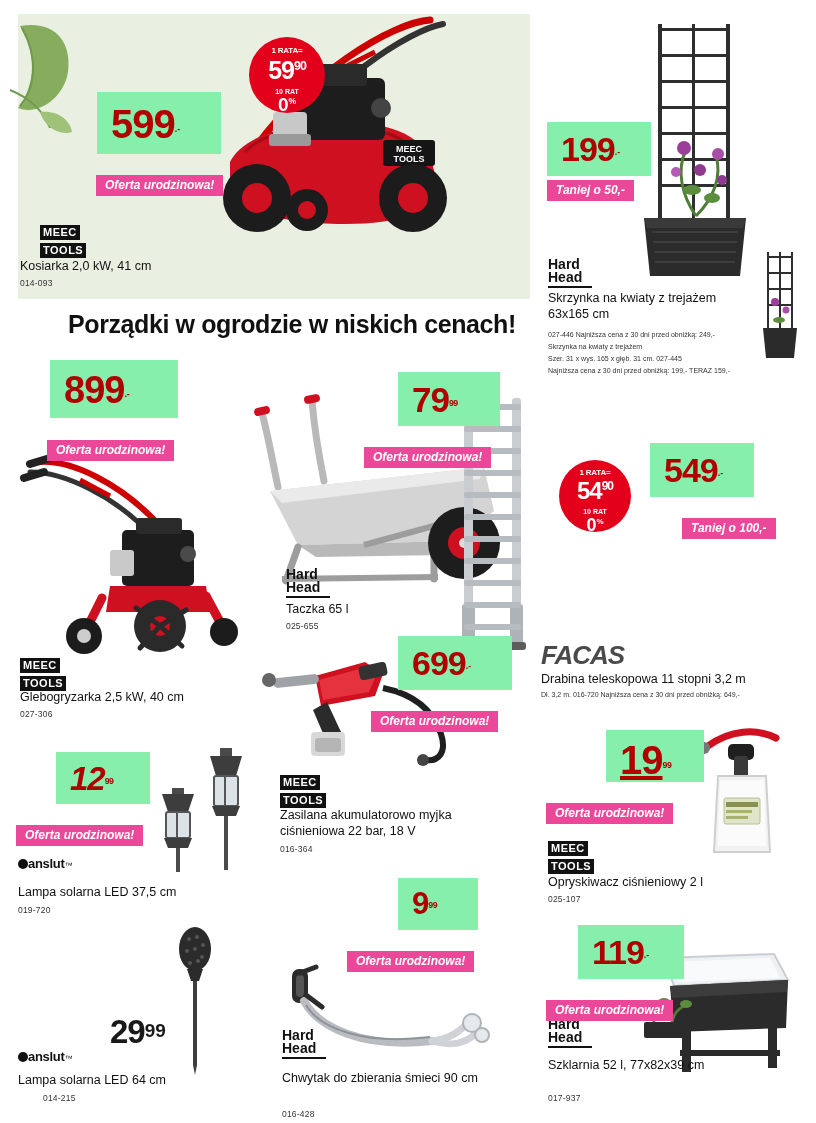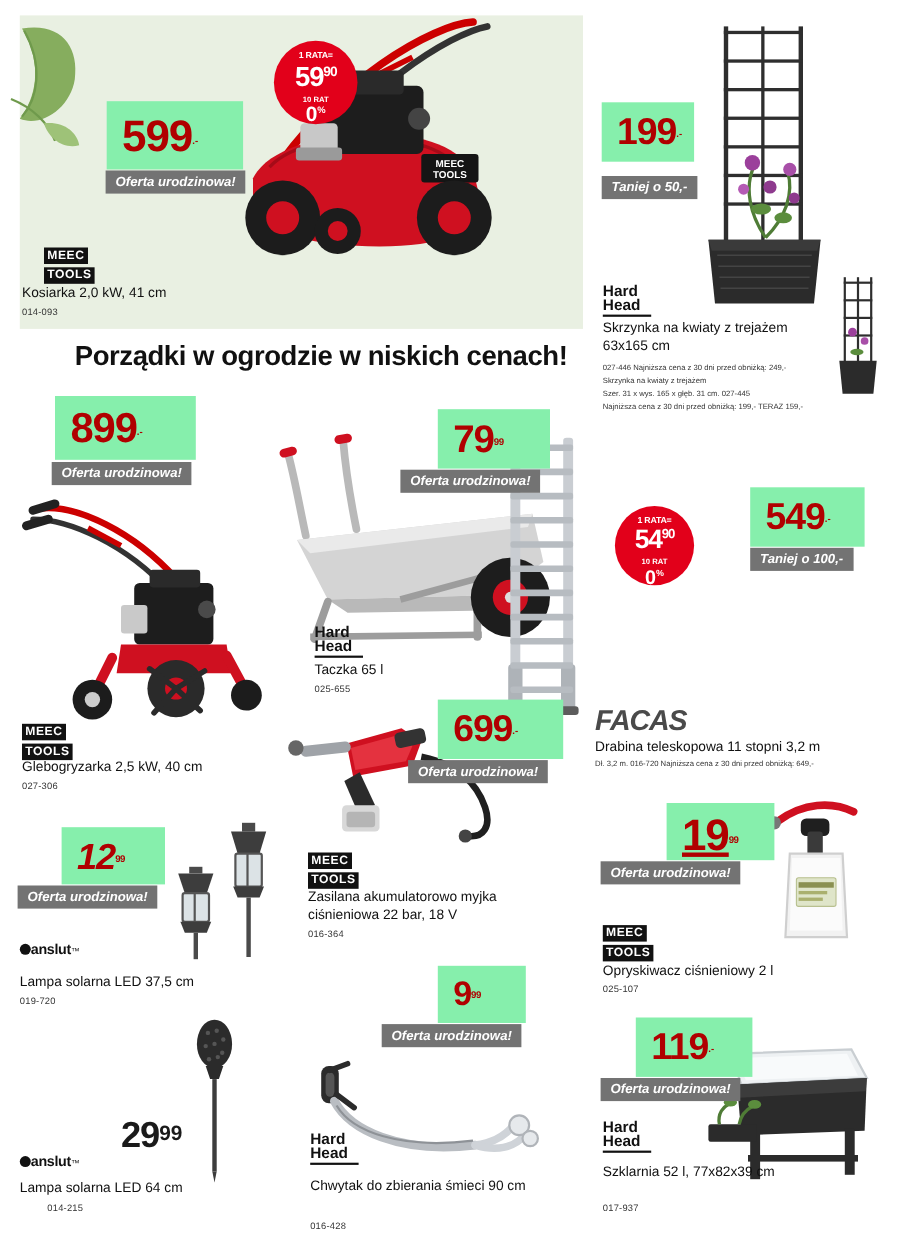--- a/index.html
+++ b/index.html
@@ -36,28 +36,29 @@
   .tag .cents {
     font-size: 0.55em;
     vertical-align: super;
     letter-spacing: -0.5px;
   }
   .tag .dash { font-size: 0.55em; vertical-align: super; }
 
   
   .ribbon {
     position: absolute;
-    background: #737373;
+    background: #ec4899;
     color: #fff;
     font-style: italic;
     font-weight: bold;
     padding: 3px 9px 4px 9px;
     white-space: nowrap;
     z-index: 7;
     font-size: 12px;
+    margin-top: 20px;
   }
 
   
   .rata {
     position: absolute;
     border-radius: 50%;
     background: #e2001a;
     color: #fff;
     text-align: center;
     z-index: 8;
@@ -203,21 +204,21 @@
     <rect x="10" y="22" width="26" height="2" fill="#2e2e2e"></rect>
     <rect x="10" y="38" width="26" height="2" fill="#2e2e2e"></rect>
     <rect x="10" y="54" width="26" height="2" fill="#2e2e2e"></rect>
     <rect x="22" y="2" width="2" height="78" fill="#2e2e2e"></rect>
     <circle cx="18" cy="52" r="4" fill="#9b3f9b"></circle>
     <circle cx="29" cy="60" r="3.5" fill="#a84fa8"></circle>
     <ellipse cx="22" cy="70" rx="6" ry="3" fill="#5b8d3d"></ellipse>
     <path d="M6 78 L40 78 L37 108 L9 108 Z" fill="#2b2b2b"></path>
   </svg>
 
-  <div class="tag" style="left:547px; top:93px; width:84px; height:54px; padding-top:10px;">
+  <div class="tag" style="left:547px; top:122px; width:104px; height:54px; padding-top:10px;">
     <span class="main" style="font-size:34px; color:#b00000;">199</span><span class="dash" style="color:#b00000;">.-</span>
   </div>
   <div class="ribbon" style="left:547px; top:160px;">Taniej o 50,-</div>
 
   <div class="abs" style="left:548px; top:258px;">
     <div class="brand-hard">Hard</div>
     <div class="brand-hard">Head</div>
     <div style="width:44px;height:2px;background:#111;margin-top:2px;"></div>
   </div>
   <div class="abs pname" style="left:548px; top:291px; width:210px;">Skrzynka na kwiaty z trejażem 63x165 cm</div>
@@ -329,21 +330,21 @@
     <div class="r1">1 RATA=</div>
     <div class="r2" style="font-size:24px;">
       <span>54</span><sup>90</sup>
     </div>
     <div class="r3" style="margin-top:3px;">10 RAT</div>
     <div class="r4" style="font-size:18px;">
       <span>0</span><sup>%</sup>
     </div>
   </div>
 
-  <div class="tag" style="left:682px; top:443px; width:104px; height:54px; padding-top:10px;">
+  <div class="tag" style="left:650px; top:443px; width:104px; height:54px; padding-top:10px;">
     <span class="main" style="font-size:34px; color:#b00000;">549</span><span class="dash" style="color:#b00000;">.-</span>
   </div>
   <div class="ribbon" style="left:682px; top:498px;">Taniej o 100,-</div>
 
   <div class="abs brand-facas" style="left:541px; top:640px;">FACAS</div>
   <div class="abs pname" style="left:541px; top:672px; width:240px;">Drabina teleskopowa 11 stopni 3,2 m</div>
   <div class="abs pfine" style="left:541px; top:690px; width:250px;">Dł. 3,2 m. 016-720 Najniższa cena z 30 dni przed obniżką: 649,-</div>
 
   <svg class="art" style="left:255px; top:648px;" width="220" height="130">
 

